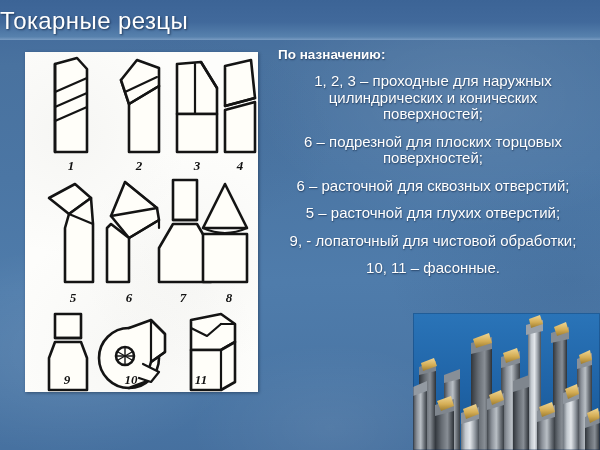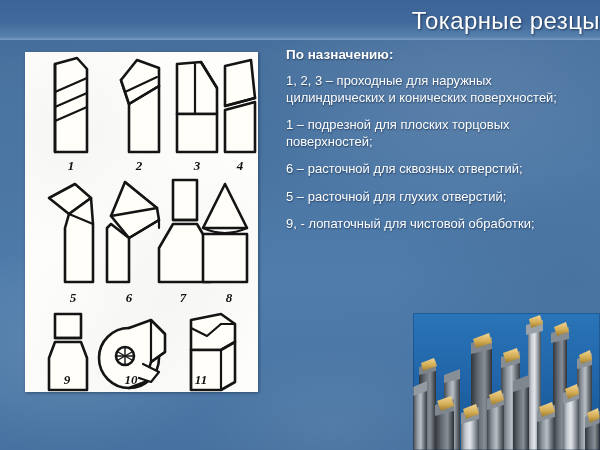--- a/index.html
+++ b/index.html
@@ -34,21 +34,21 @@
     width: 600px; height: 40px;
     background: linear-gradient(180deg, #3c6496 0%, #41699b 55%, #5781ad 92%, #7a9cc2 100%);
     pointer-events: none;
   }
 
   
   .title {
     position: absolute;
     left: 0; top: 6px;
     width: 600px;
-    text-align: right;
+    text-align: left;
     color: #ffffff;
     font-size: 24px;
     line-height: 30px;
     letter-spacing: 0.4px;
     text-shadow: 1px 1px 2px rgba(20,40,70,0.75);
     white-space: nowrap;
   }
 
   
   .figure-panel {
@@ -74,29 +74,30 @@
   .text-col {
     position: absolute;
     left: 278px; top: 46px;
     width: 310px;
   }
   .text-heading {
     color: #ffffff;
     font-size: 13.5px;
     font-weight: bold;
     line-height: 18px;
-    margin: 0 0 9px 8px;
+    margin: 0 0 9px 0;
     text-shadow: 0.5px 0.5px 1.5px rgba(20,40,70,0.7);
   }
   .text-line {
     color: #ffffff;
-    font-size: 13px;
+    font-size: 15px;
     line-height: 16.5px;
-    margin: 0 0 11px 8px;
+    margin: 0 0 11px 0;
     text-shadow: 0.5px 0.5px 1.5px rgba(20,40,70,0.7);
+    text-align: center;
   }
   .text-line:last-child { margin-bottom: 0; }
 
   
   .photo {
     position: absolute;
     left: 413px; top: 313px;
     width: 187px; height: 137px;
     overflow: hidden;
     background: #1f5f9e;
@@ -223,24 +224,25 @@
           <text x="106" y="332">10</text>
           <text x="176" y="332">11</text>
         </g>
       </g>
     </svg>
   </div>
 
   <div class="text-col">
     <p class="text-heading">По назначению:</p>
     <p class="text-line">1, 2, 3 – проходные для наружных цилиндрических и конических поверхностей;</p>
-    <p class="text-line">1 – подрезной для плоских торцовых поверхностей;</p>
+    <p class="text-line">6 – подрезной для плоских торцовых поверхностей;</p>
     <p class="text-line">6 – расточной для сквозных отверстий;</p>
     <p class="text-line">5 – расточной для глухих отверстий;</p>
     <p class="text-line">9, - лопаточный для чистовой обработки;</p>
+    <p class="text-line">10, 11 – фасонные.</p>
   </div>
 
   <div class="photo">
     <svg width="187" height="137" viewBox="0 0 187 137">
       <defs>
         <linearGradient id="photoBg" x1="0" y1="0" x2="0" y2="1">
           <stop offset="0%" stop-color="#2a74b8"></stop>
           <stop offset="55%" stop-color="#1f63a6"></stop>
           <stop offset="100%" stop-color="#17558f"></stop>
         </linearGradient>

